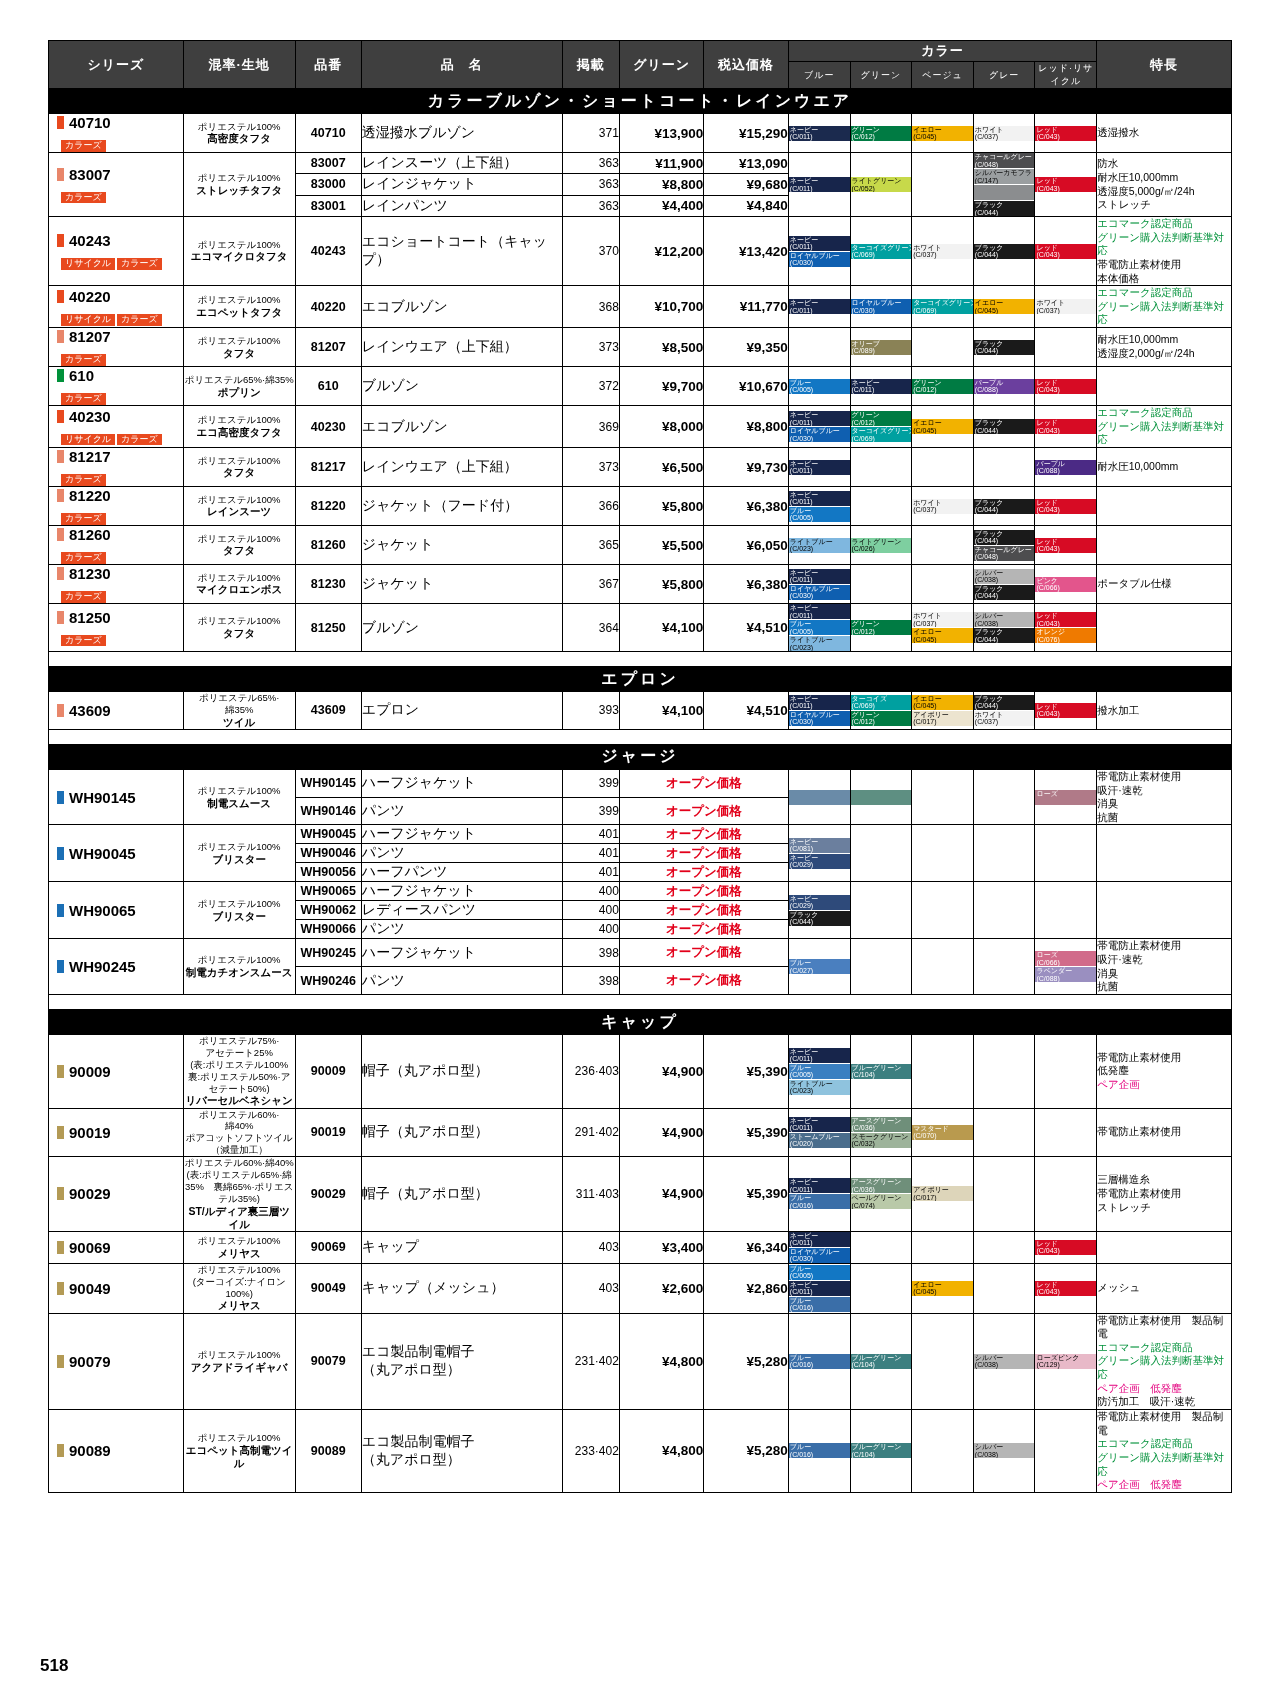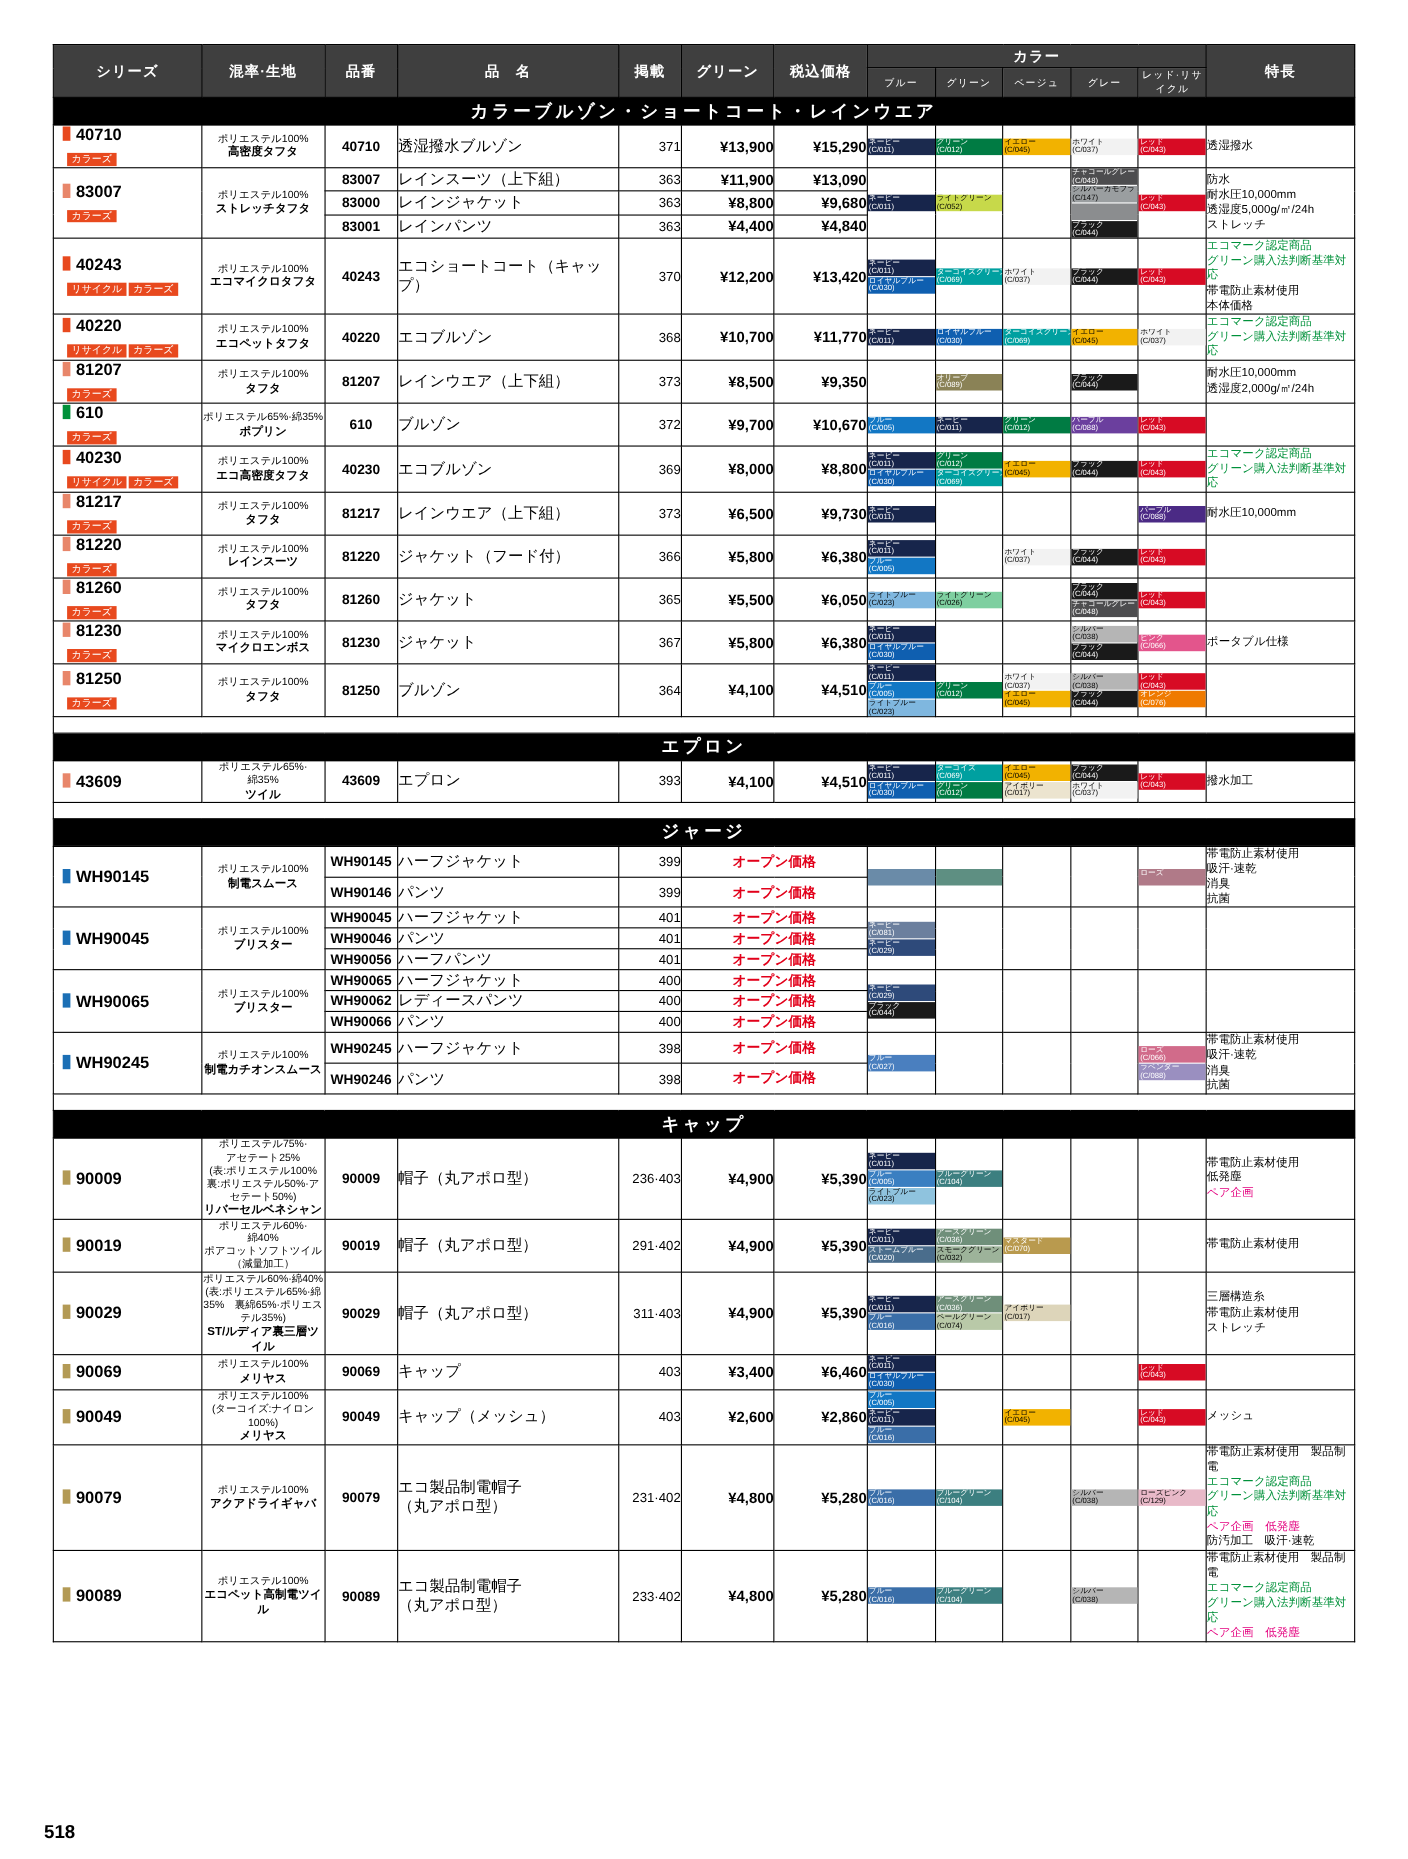--- a/index.html
+++ b/index.html
@@ -1401,21 +1401,21 @@
             <div class="series"><span class="sq" style="background:#b39a55"></span>90069</div>
           </td>
           <td rowspan="1" class="fabric">
             <div>ポリエステル100%</div>
             <div><b>メリヤス</b></div>
           </td>
           <td class="hinban">90069</td>
           <td class="pname">キャップ</td>
           <td class="keisai">403</td>
           <td class="price">¥3,400</td>
-          <td class="price">¥6,460</td>
+          <td class="price">¥6,340</td>
           <td rowspan="1" class="swcell">
             <div class="swwrap">
               <div class="sw" style="background:#17254b">
                 <div class="lab" style="color:#ffffff">
                   <span>ネービー</span>
                   <span>(C/011)</span>
                 </div>
               </div>
               <div class="sw" style="background:#0f5fb0">
                 <div class="lab" style="color:#ffffff">

